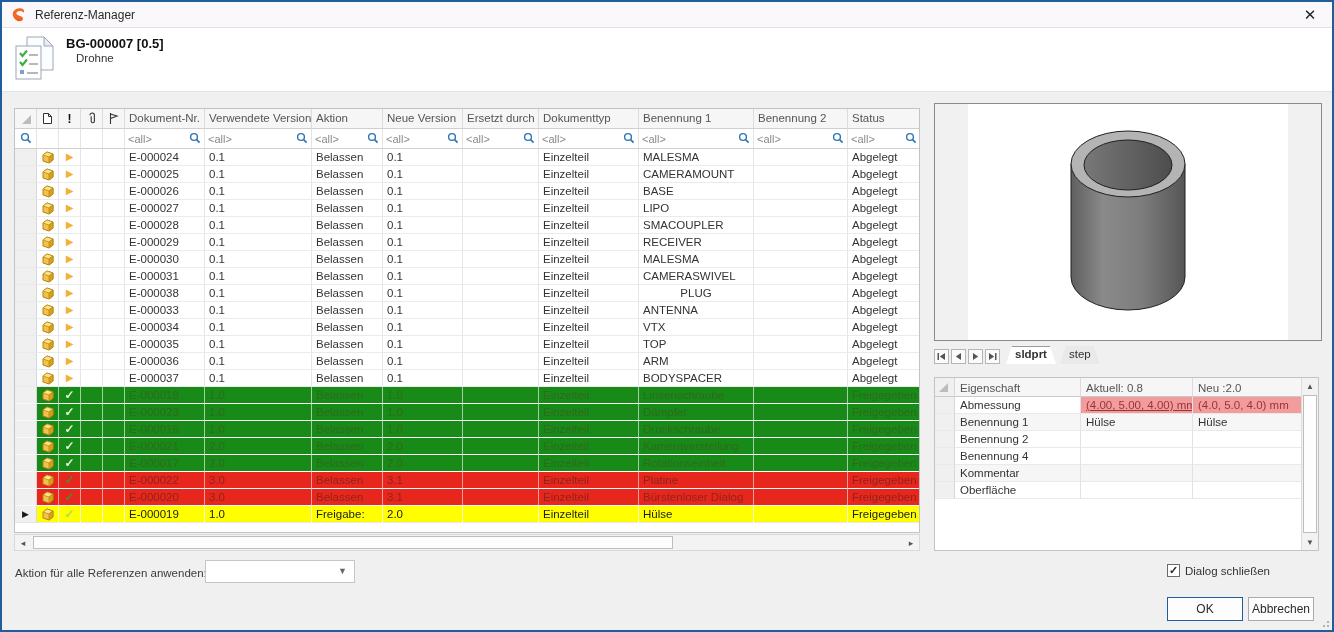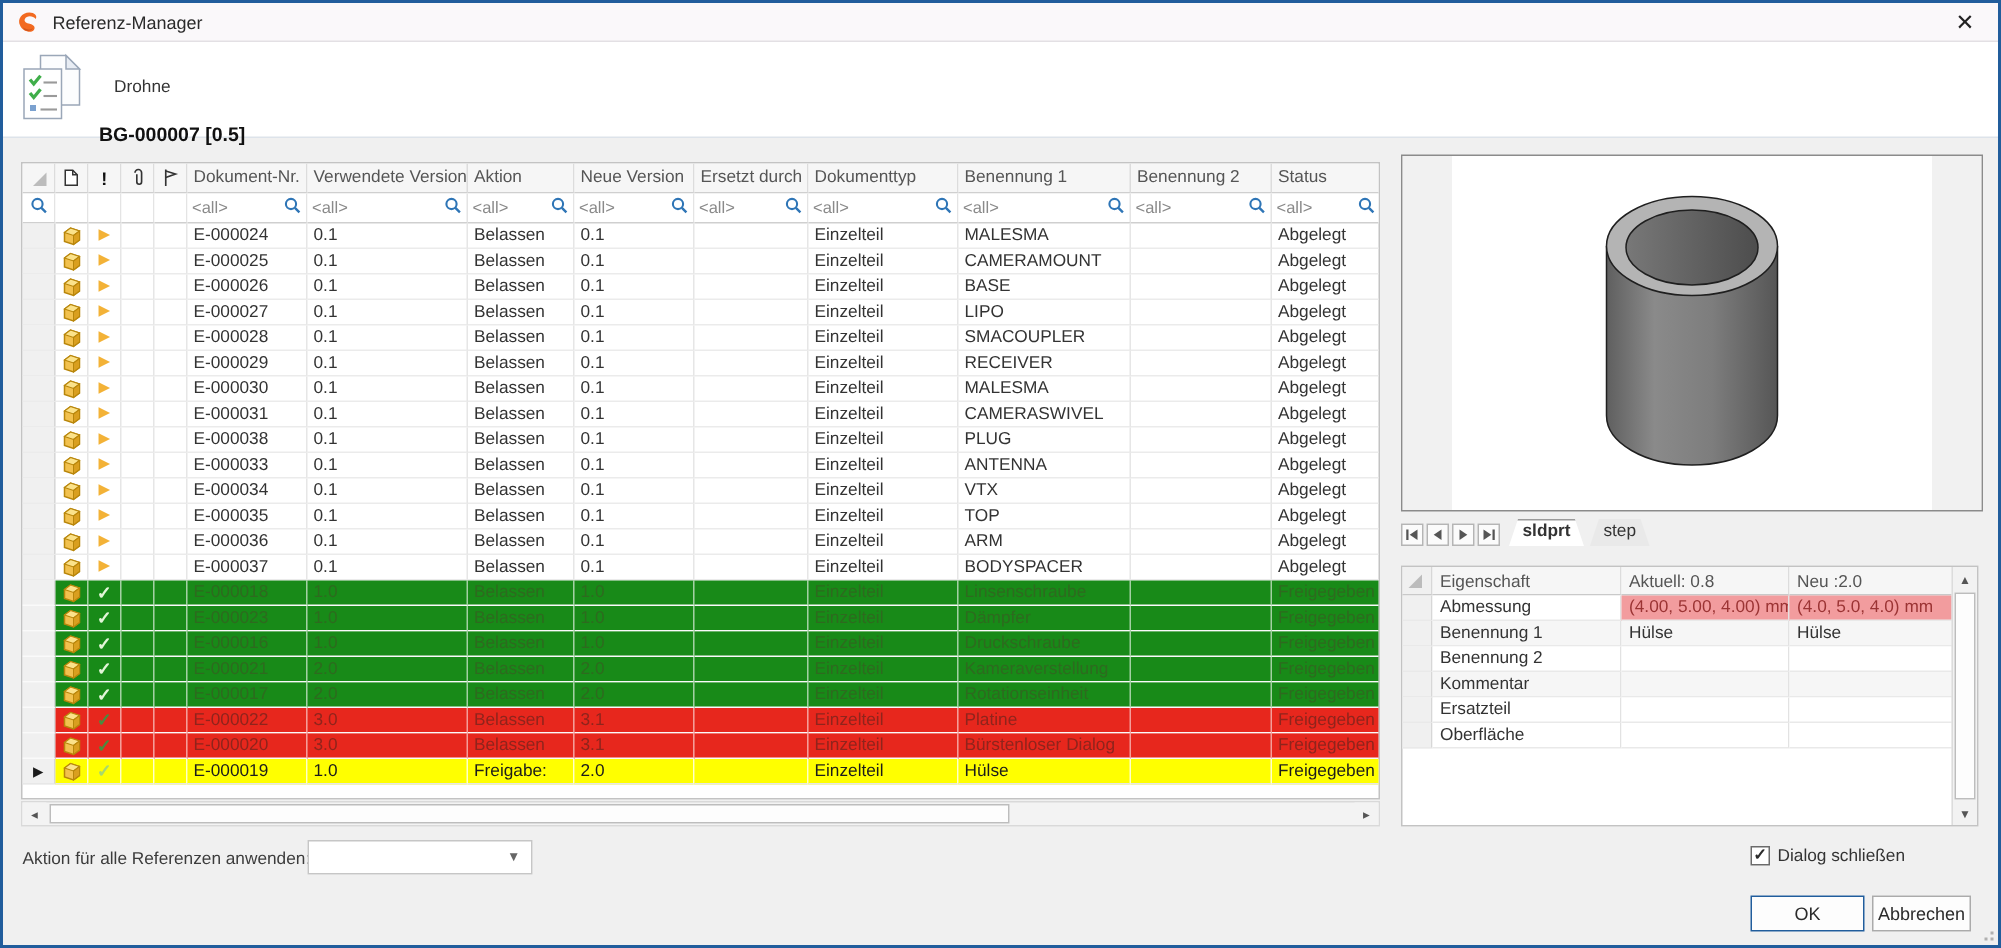--- a/index.html
+++ b/index.html
@@ -12,21 +12,21 @@
               border-bottom:1px solid #e3e0e4; display:flex; align-items:center; }
   .titlebar .logo { width:17px; height:17px; margin-left:8px; }
   .titlebar .title { font-size:12px; color:#2b2b2b; margin-left:8px; }
   .close-x { position:absolute; right:12px; top:3px; width:20px; height:20px; font-size:15px; color:#222;
              display:flex; align-items:center; justify-content:center; cursor:default; }
 
   
   .headerband { position:absolute; left:2px; top:28px; right:2px; height:64px; background:#ffffff;
                 border-bottom:1px solid #dde3ea; }
   .doc-icon { position:absolute; left:10px; top:6px; }
-  .doc-id { position:absolute; left:64px; top:8px; font-size:13px; font-weight:bold; color:#111;margin-top:46px; }
+  .doc-id { position:absolute; left:64px; top:8px; font-size:13px; font-weight:bold; color:#111; }
   .doc-name { position:absolute; left:74px; top:24px; font-size:11.5px; color:#333; }
 
   
   .refgrid { position:absolute; left:14px; top:108px; width:906px; height:425px; background:#fff;
              border:1px solid #c3c3c3; overflow:hidden; }
   .grow { display:flex; }
   .hcell { height:20px; background:#f6f6f6; border-right:1px solid #dcdcdc; border-bottom:1px solid #cfcfcf;
            font-size:11.5px; color:#555; padding:3px 4px 0 4px; white-space:nowrap; overflow:hidden; }
   .hicon { display:flex; align-items:center; justify-content:center; padding:0; }
   .fcell { height:20px; background:#fff; border-right:1px solid #e4e4e4; border-bottom:1px solid #cfcfcf;
@@ -436,21 +436,21 @@
           <span class="mark-arrow">▶</span>
         </div>
         <div class="cell icell" style="width: 22px; flex: 0 0 22px;"></div>
         <div class="cell icell" style="width: 22px; flex: 0 0 22px;"></div>
         <div class="cell" style="width: 80px; flex: 0 0 80px;">E-000038</div>
         <div class="cell" style="width: 107px; flex: 0 0 107px;">0.1</div>
         <div class="cell" style="width: 71px; flex: 0 0 71px;">Belassen</div>
         <div class="cell" style="width: 80px; flex: 0 0 80px;">0.1</div>
         <div class="cell" style="width: 76px; flex: 0 0 76px;"></div>
         <div class="cell" style="width: 100px; flex: 0 0 100px;">Einzelteil</div>
-        <div class="cell" style="width: 115px; flex: 0 0 115px;">PLUG</div>
+        <div class="cell" style="width: 115px; flex: 0 0 115px; text-align: center;">PLUG</div>
         <div class="cell" style="width: 94px; flex: 0 0 94px;"></div>
         <div class="cell" style="width: 73px; flex: 0 0 73px;">Abgelegt</div>
       </div>
       <div class="grow state-white">
         <div class="cell gutter" style="width: 22px; flex: 0 0 22px;"></div>
         <div class="cell icell" style="width: 22px; flex: 0 0 22px;">
           <svg width="14" height="13" viewBox="0 0 14 13">
             <polygon points="2,4 6,1 12,3 12,9 8,12 2,10" fill="#f2c14e" stroke="#b8860b" stroke-width="1"></polygon>
             <polygon points="2,4 6,1 12,3 8,6 2,4" fill="#fbe28a" stroke="#b8860b" stroke-width="0.7"></polygon>
             <polygon points="8,6 12,3 12,9 8,12" fill="#d99f1f" stroke="#b8860b" stroke-width="0.7"></polygon>
@@ -829,46 +829,46 @@
         <div class="pcell phead pgutter" style="width: 20px; flex: 0 0 20px; padding: 3px 2px;"><svg width="12" height="12" viewBox="0 0 12 12">
             <polygon points="11,2 11,11 2,11" fill="#bcbcbc"></polygon>
           </svg></div>
         <div class="pcell phead" style="width: 126px; flex: 0 0 126px;">Eigenschaft</div>
         <div class="pcell phead" style="width: 112px; flex: 0 0 112px;">Aktuell: 0.8</div>
         <div class="pcell phead" style="width: 110px; flex: 0 0 110px;">Neu :2.0</div>
       </div>
       <div class="prow">
         <div class="pcell pgutter" style="width: 20px; flex: 0 0 20px;"></div>
         <div class="pcell" style="width: 126px; flex: 0 0 126px; background: rgb(255, 255, 255);">Abmessung</div>
-        <div class="pcell hl" style="width: 112px; flex: 0 0 112px;">(4.00, 5.00, 4.00) mm</div>
+        <div class="pcell hl" style="width: 112px; flex: 0 0 112px; text-decoration: underline;">(4.00, 5.00, 4.00) mm</div>
         <div class="pcell hl" style="width: 110px; flex: 0 0 110px;">(4.0, 5.0, 4.0) mm</div>
       </div>
       <div class="prow">
         <div class="pcell pgutter" style="width: 20px; flex: 0 0 20px;"></div>
         <div class="pcell" style="width: 126px; flex: 0 0 126px; background: rgb(246, 246, 246);">Benennung 1</div>
         <div class="pcell" style="width: 112px; flex: 0 0 112px; background: rgb(246, 246, 246);">Hülse</div>
         <div class="pcell" style="width: 110px; flex: 0 0 110px; background: rgb(246, 246, 246);">Hülse</div>
       </div>
       <div class="prow">
         <div class="pcell pgutter" style="width: 20px; flex: 0 0 20px;"></div>
         <div class="pcell" style="width: 126px; flex: 0 0 126px; background: rgb(255, 255, 255);">Benennung 2</div>
         <div class="pcell" style="width: 112px; flex: 0 0 112px; background: rgb(255, 255, 255);"></div>
         <div class="pcell" style="width: 110px; flex: 0 0 110px; background: rgb(255, 255, 255);"></div>
       </div>
       <div class="prow">
         <div class="pcell pgutter" style="width: 20px; flex: 0 0 20px;"></div>
+        <div class="pcell" style="width: 126px; flex: 0 0 126px; background: rgb(255, 255, 255);">Benennung 4</div>
+        <div class="pcell" style="width: 112px; flex: 0 0 112px; background: rgb(255, 255, 255);"></div>
+        <div class="pcell" style="width: 110px; flex: 0 0 110px; background: rgb(255, 255, 255);"></div>
+      </div>
+      <div class="prow">
+        <div class="pcell pgutter" style="width: 20px; flex: 0 0 20px;"></div>
         <div class="pcell" style="width: 126px; flex: 0 0 126px; background: rgb(246, 246, 246);">Kommentar</div>
         <div class="pcell" style="width: 112px; flex: 0 0 112px; background: rgb(246, 246, 246);"></div>
         <div class="pcell" style="width: 110px; flex: 0 0 110px; background: rgb(246, 246, 246);"></div>
-      </div>
-      <div class="prow">
-        <div class="pcell pgutter" style="width: 20px; flex: 0 0 20px;"></div>
-        <div class="pcell" style="width: 126px; flex: 0 0 126px; background: rgb(255, 255, 255);">Ersatzteil</div>
-        <div class="pcell" style="width: 112px; flex: 0 0 112px; background: rgb(255, 255, 255);"></div>
-        <div class="pcell" style="width: 110px; flex: 0 0 110px; background: rgb(255, 255, 255);"></div>
       </div>
       <div class="prow">
         <div class="pcell pgutter" style="width: 20px; flex: 0 0 20px;"></div>
         <div class="pcell" style="width: 126px; flex: 0 0 126px; background: rgb(255, 255, 255);">Oberfläche</div>
         <div class="pcell" style="width: 112px; flex: 0 0 112px; background: rgb(255, 255, 255);"></div>
         <div class="pcell" style="width: 110px; flex: 0 0 110px; background: rgb(255, 255, 255);"></div>
       </div>
       <div class="vscroll">
         <div class="vs-btn" style="top:0;">▲</div>
         <div class="vs-thumb"></div>

